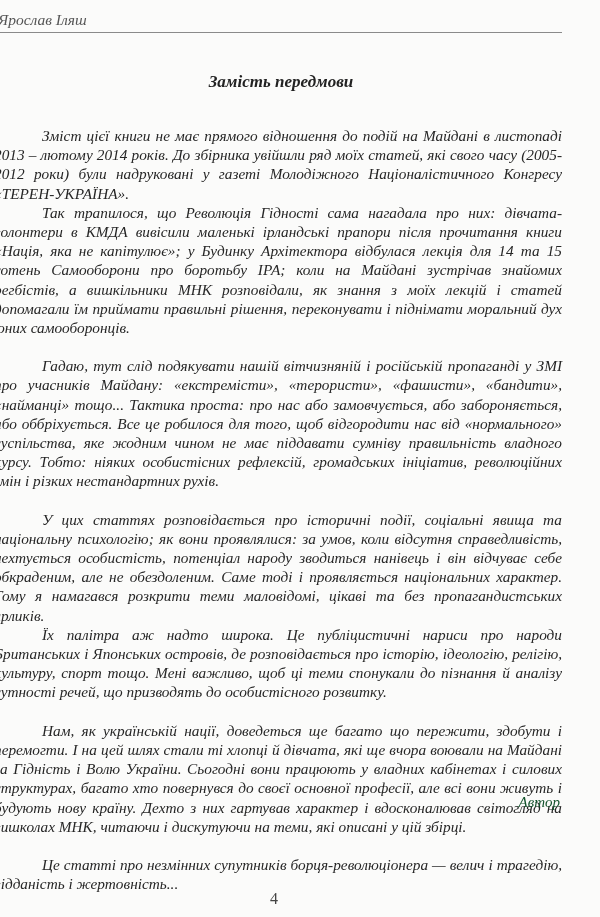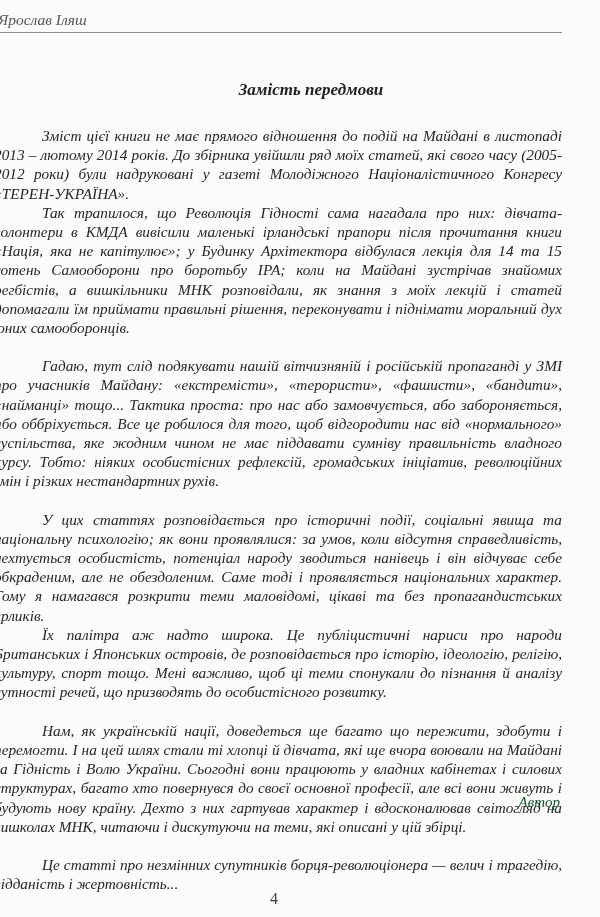--- a/index.html
+++ b/index.html
@@ -12,24 +12,24 @@
     }
     .header {
       position: absolute; left: -2px; top: 8px; width: 564px; height: 24px;
       border-bottom: 1px solid #8a8a8a;
       font-family: "Liberation Serif", serif;
       font-style: italic; font-size: 15.5px; color: #555;
     }
     .header .left { position: absolute; left: 0; top: 3px; }
     .header .right { position: absolute; right: 2px; top: 3px; }
     .title {
-      position: absolute; left: 0; width: 562px; top: 80px;
+      position: absolute; left: 0; width: 562px; top: 72px;
       text-align: center;
       font-family: "Liberation Serif", serif;
-      font-style: italic; font-weight: bold; font-size: 17px; color: #222; margin-left: 30px;
+      font-style: italic; font-weight: bold; font-size: 17px; color: #222;
     }
     .body {
       position: absolute; left: -6px; width: 568px; top: 126px;
       font-family: "Liberation Serif", serif;
       font-style: italic; font-size: 15.3px; line-height: 19.2px;
       text-align: justify; color: #262626;
     }
     .body p { margin: 0; text-indent: 48px; }
     .body p.gap { margin-top: 19px; }
     .author {

